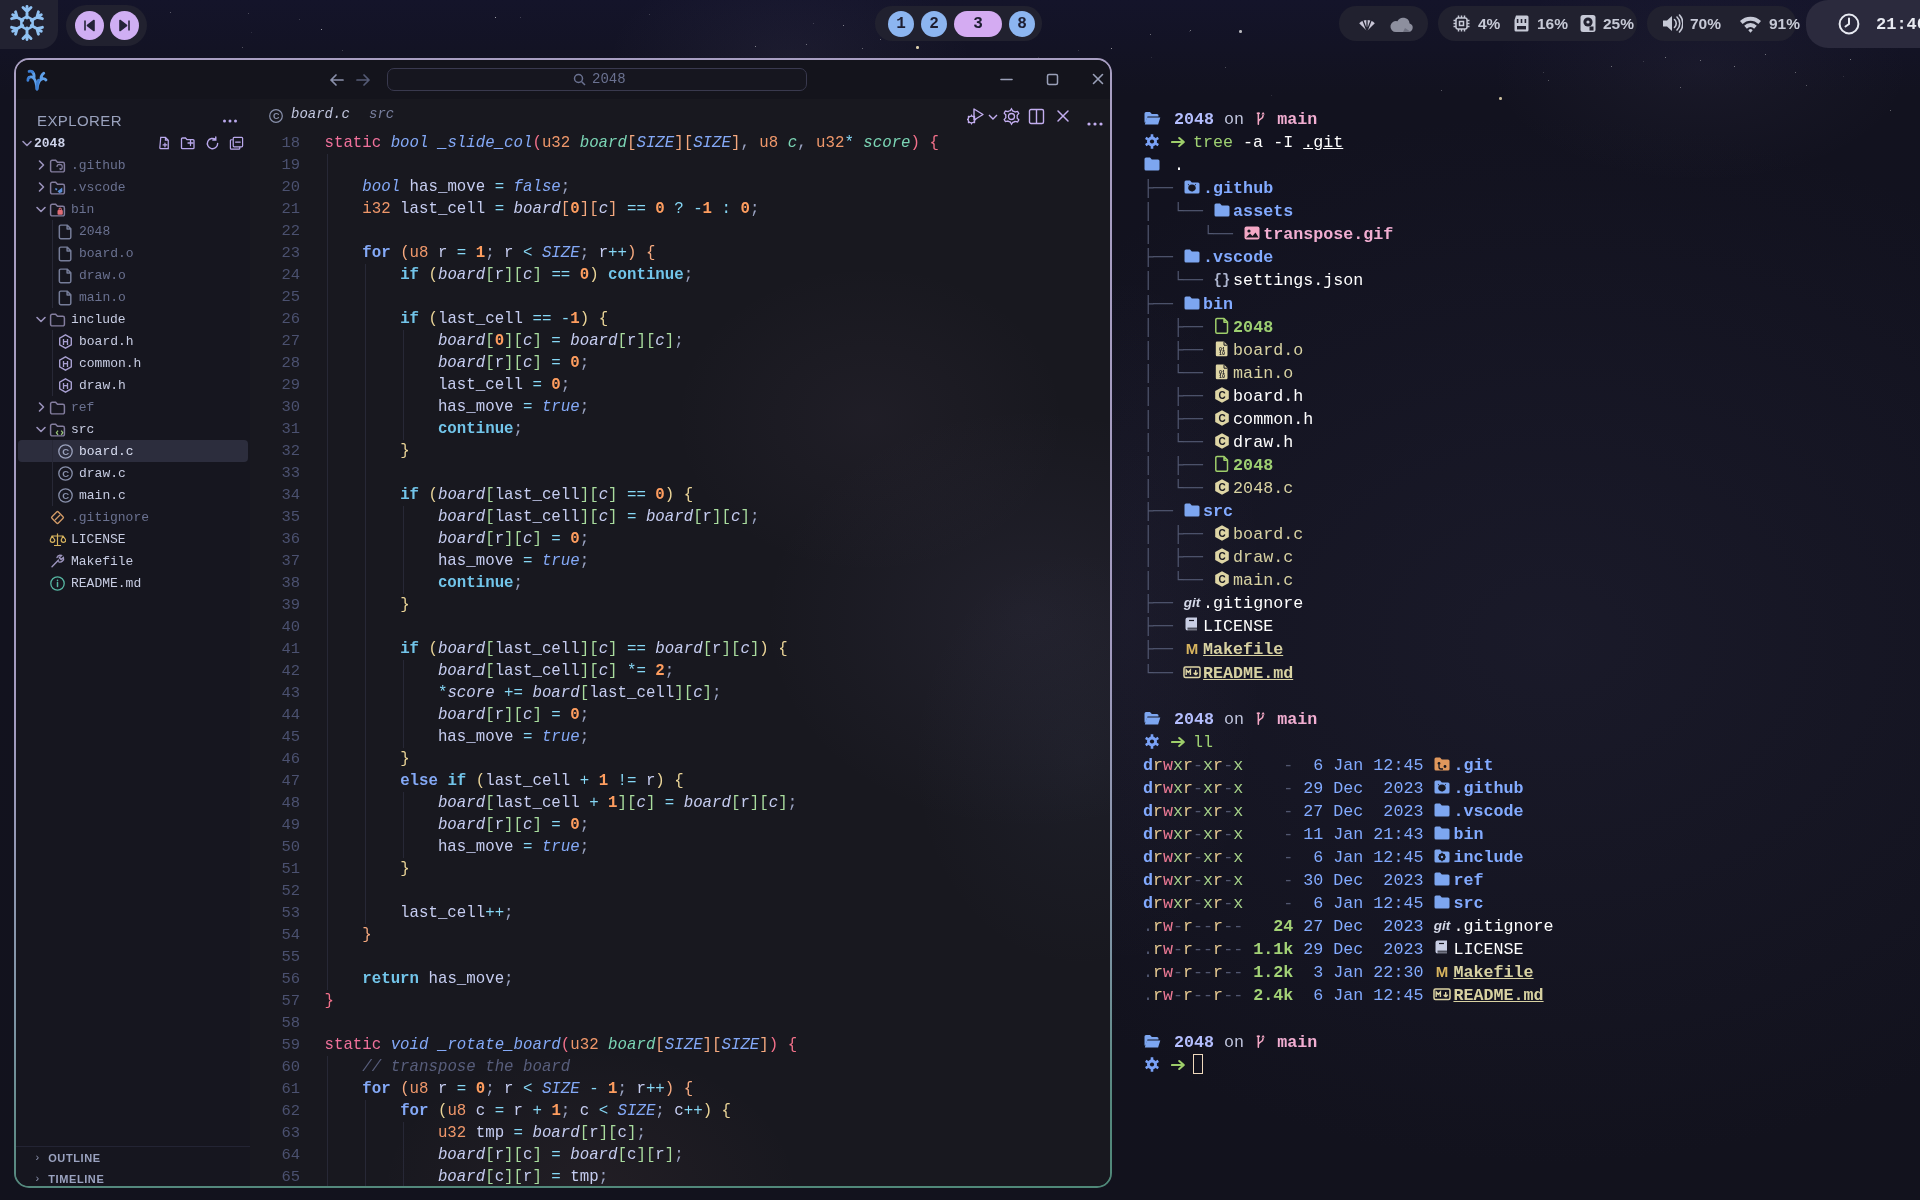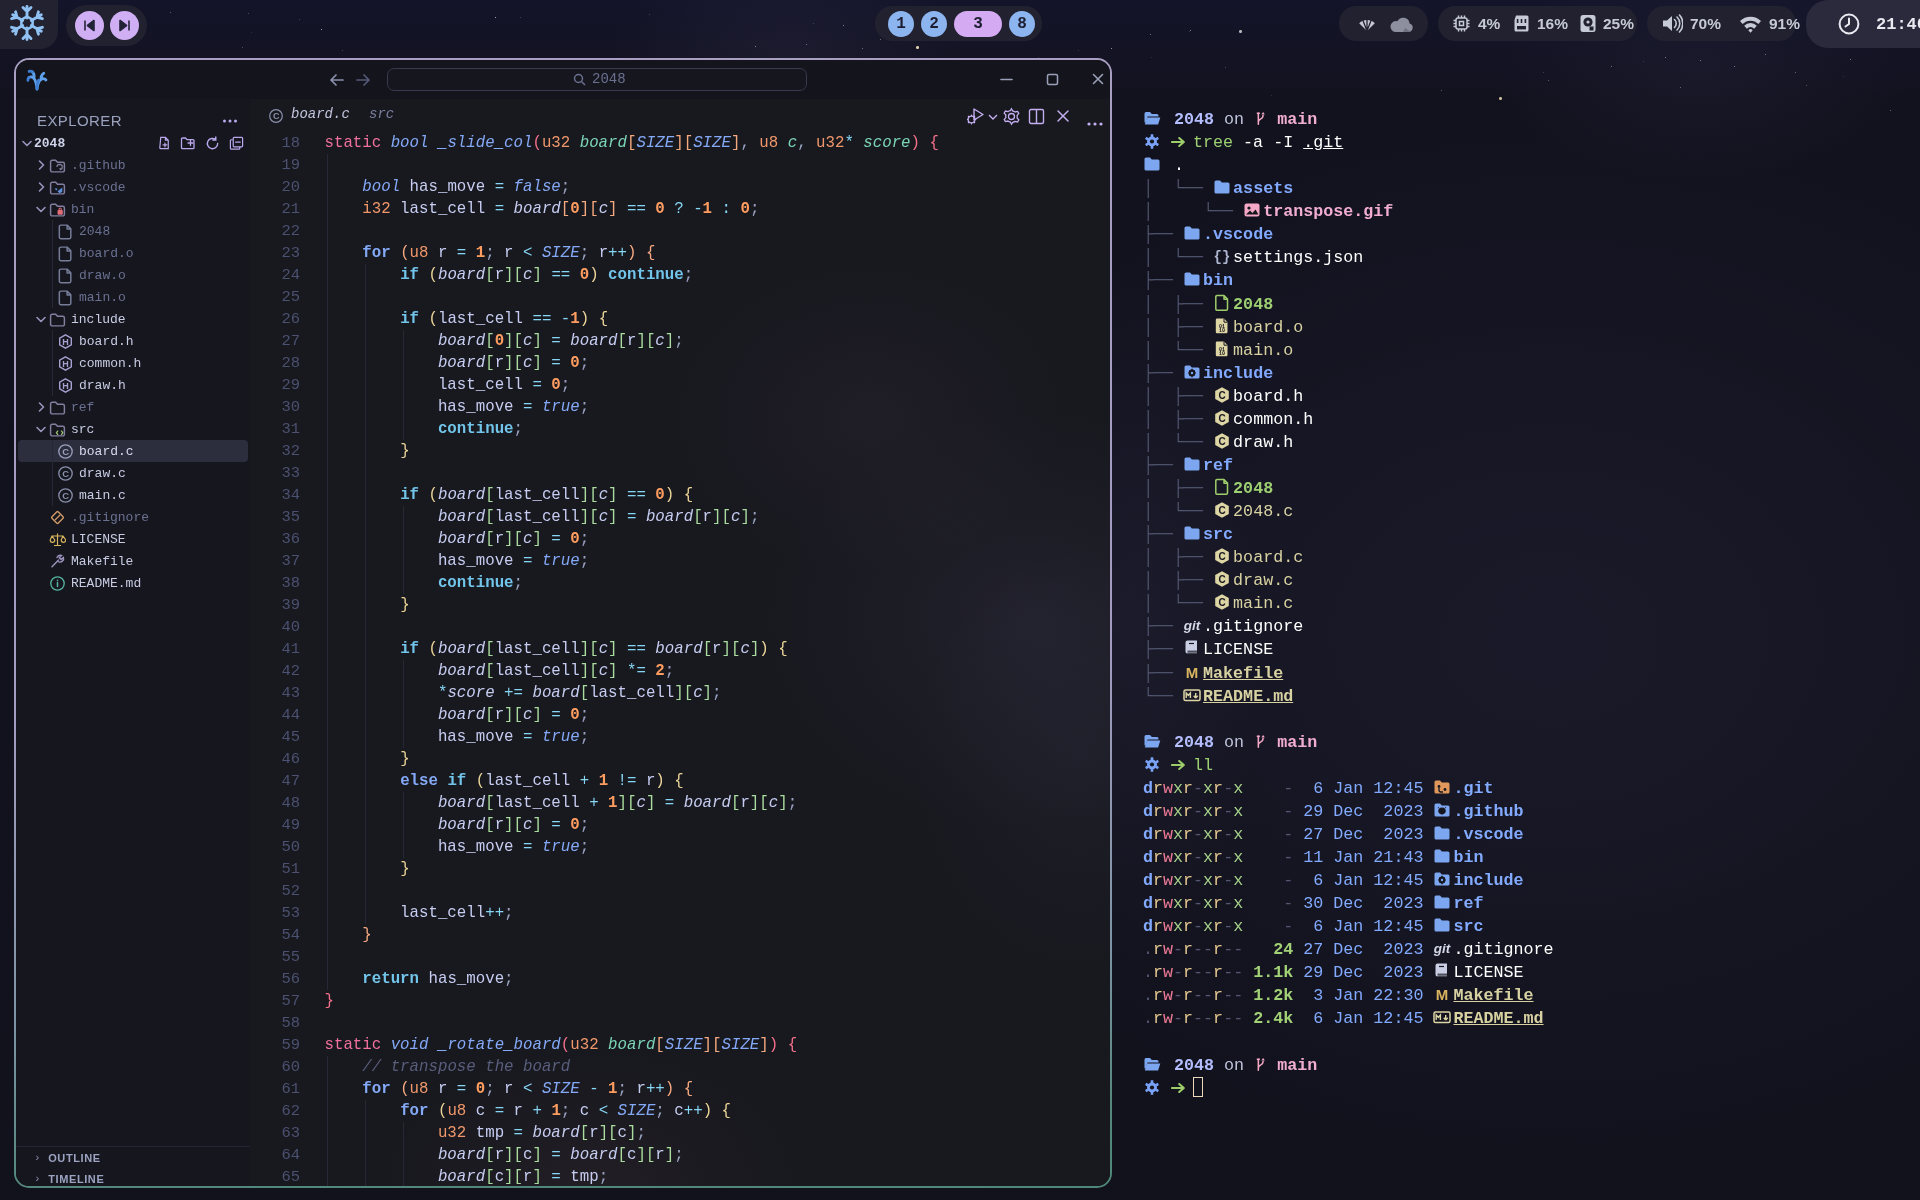--- a/index.html
+++ b/index.html
@@ -524,47 +524,45 @@
           <use href="#t-open"></use>
         </svg></span> <span class="tlav">2048</span> <span style="color:#c0c5dd">on</span> <span class="ticon" style="width:13px"><svg width="13" height="17" viewBox="0 0 15 17" style="margin-top:1px">
           <use href="#t-branch"></use>
         </svg></span> <span class="tpnk">main</span></div><div class="tl"><span class="ticon" style="width:20px"><svg width="18" height="18" viewBox="0 0 18 18">
           <use href="#t-flake"></use>
         </svg></span> <span style="display:inline-block;width:10px;overflow:visible"><svg width="15" height="12" viewBox="0 0 15 12" style="margin-left:-2px;vertical-align:-1px">
           <path d="M1 6 h10" stroke="#9ece6a" stroke-width="2.1" stroke-linecap="round"></path>
           <path d="M8.2 2 L12.8 6 8.2 10" fill="none" stroke="#9ece6a" stroke-width="2.1" stroke-linecap="round" stroke-linejoin="round"></path>
         </svg></span> <span class="tgrn" style="font-weight:normal">tree</span> <span class="twht">-a -I</span> <span class="twht tu">.git</span></div><div class="tl"><span class="ticon" style="width:21px"><svg width="18" height="18" viewBox="0 0 18 18">
           <use href="#t-fold"></use>
-        </svg></span> <span class="twht">.</span></div><div class="tl"><span class="tgry">│  └── </span><span class="ticon" style="width:20px"><svg width="18" height="18" viewBox="0 0 18 18">
+        </svg></span> <span class="twht">.</span></div><div class="tl"><span class="tgry">├── </span><span class="ticon" style="width:20px"><svg width="18" height="18" viewBox="0 0 18 18">
+          <use href="#t-gh"></use>
+        </svg></span><span class="tdir">.github</span></div><div class="tl"><span class="tgry">│  └── </span><span class="ticon" style="width:20px"><svg width="18" height="18" viewBox="0 0 18 18">
           <use href="#t-fold"></use>
         </svg></span><span class="tdir">assets</span></div><div class="tl"><span class="tgry">│     └── </span><span class="ticon" style="width:20px"><svg width="18" height="18" viewBox="0 0 18 18">
           <use href="#t-img"></use>
         </svg></span><span class="tpnk">transpose.gif</span></div><div class="tl"><span class="tgry">├── </span><span class="ticon" style="width:20px"><svg width="18" height="18" viewBox="0 0 18 18">
           <use href="#t-fold"></use>
         </svg></span><span class="tdir">.vscode</span></div><div class="tl"><span class="tgry">│  └── </span><span class="ticon" style="width:20px"><svg width="18" height="18" viewBox="0 0 18 18">
           <use href="#t-json"></use>
         </svg></span><span class="twht">settings.json</span></div><div class="tl"><span class="tgry">├── </span><span class="ticon" style="width:20px"><svg width="18" height="18" viewBox="0 0 18 18">
           <use href="#t-fold"></use>
         </svg></span><span class="tdir">bin</span></div><div class="tl"><span class="tgry">│  ├── </span><span class="ticon" style="width:20px"><svg width="18" height="18" viewBox="0 0 18 18">
           <use href="#t-fileg"></use>
         </svg></span><span class="tgrn">2048</span></div><div class="tl"><span class="tgry">│  ├── </span><span class="ticon" style="width:20px"><svg width="18" height="18" viewBox="0 0 18 18">
           <use href="#t-bin"></use>
         </svg></span><span class="tyel">board.o</span></div><div class="tl"><span class="tgry">│  └── </span><span class="ticon" style="width:20px"><svg width="18" height="18" viewBox="0 0 18 18">
           <use href="#t-bin"></use>
-        </svg></span><span class="tyel">main.o</span></div><div class="tl"><span class="tgry">├── </span><span class="ticon" style="width:20px"><svg width="18" height="18" viewBox="0 0 18 18">
-          <use href="#t-gearf"></use>
-        </svg></span><span class="tdir">include</span></div><div class="tl"><span class="tgry">│  ├── </span><span class="ticon" style="width:20px"><svg width="18" height="18" viewBox="0 0 18 18">
+        </svg></span><span class="tyel">main.o</span></div><div class="tl"><span class="tgry">│  ├── </span><span class="ticon" style="width:20px"><svg width="18" height="18" viewBox="0 0 18 18">
           <use href="#t-chex"></use>
         </svg></span><span class="twht">board.h</span></div><div class="tl"><span class="tgry">│  ├── </span><span class="ticon" style="width:20px"><svg width="18" height="18" viewBox="0 0 18 18">
           <use href="#t-chex"></use>
         </svg></span><span class="twht">common.h</span></div><div class="tl"><span class="tgry">│  └── </span><span class="ticon" style="width:20px"><svg width="18" height="18" viewBox="0 0 18 18">
           <use href="#t-chex"></use>
-        </svg></span><span class="twht">draw.h</span></div><div class="tl"><span class="tgry">├── </span><span class="ticon" style="width:20px"><svg width="18" height="18" viewBox="0 0 18 18">
-          <use href="#t-fold"></use>
-        </svg></span><span class="tdir">ref</span></div><div class="tl"><span class="tgry">│  ├── </span><span class="ticon" style="width:20px"><svg width="18" height="18" viewBox="0 0 18 18">
+        </svg></span><span class="twht">draw.h</span></div><div class="tl"><span class="tgry">│  ├── </span><span class="ticon" style="width:20px"><svg width="18" height="18" viewBox="0 0 18 18">
           <use href="#t-fileg"></use>
         </svg></span><span class="tgrn">2048</span></div><div class="tl"><span class="tgry">│  └── </span><span class="ticon" style="width:20px"><svg width="18" height="18" viewBox="0 0 18 18">
           <use href="#t-chex"></use>
         </svg></span><span class="tyel">2048.c</span></div><div class="tl"><span class="tgry">├── </span><span class="ticon" style="width:20px"><svg width="18" height="18" viewBox="0 0 18 18">
           <use href="#t-fold"></use>
         </svg></span><span class="tdir">src</span></div><div class="tl"><span class="tgry">│  ├── </span><span class="ticon" style="width:20px"><svg width="18" height="18" viewBox="0 0 18 18">
           <use href="#t-chex"></use>
         </svg></span><span class="tyel">board.c</span></div><div class="tl"><span class="tgry">│  ├── </span><span class="ticon" style="width:20px"><svg width="18" height="18" viewBox="0 0 18 18">
           <use href="#t-chex"></use>
         </svg></span><span class="tyel">draw.c</span></div><div class="tl"><span class="tgry">│  └── </span><span class="ticon" style="width:20px"><svg width="18" height="18" viewBox="0 0 18 18">

